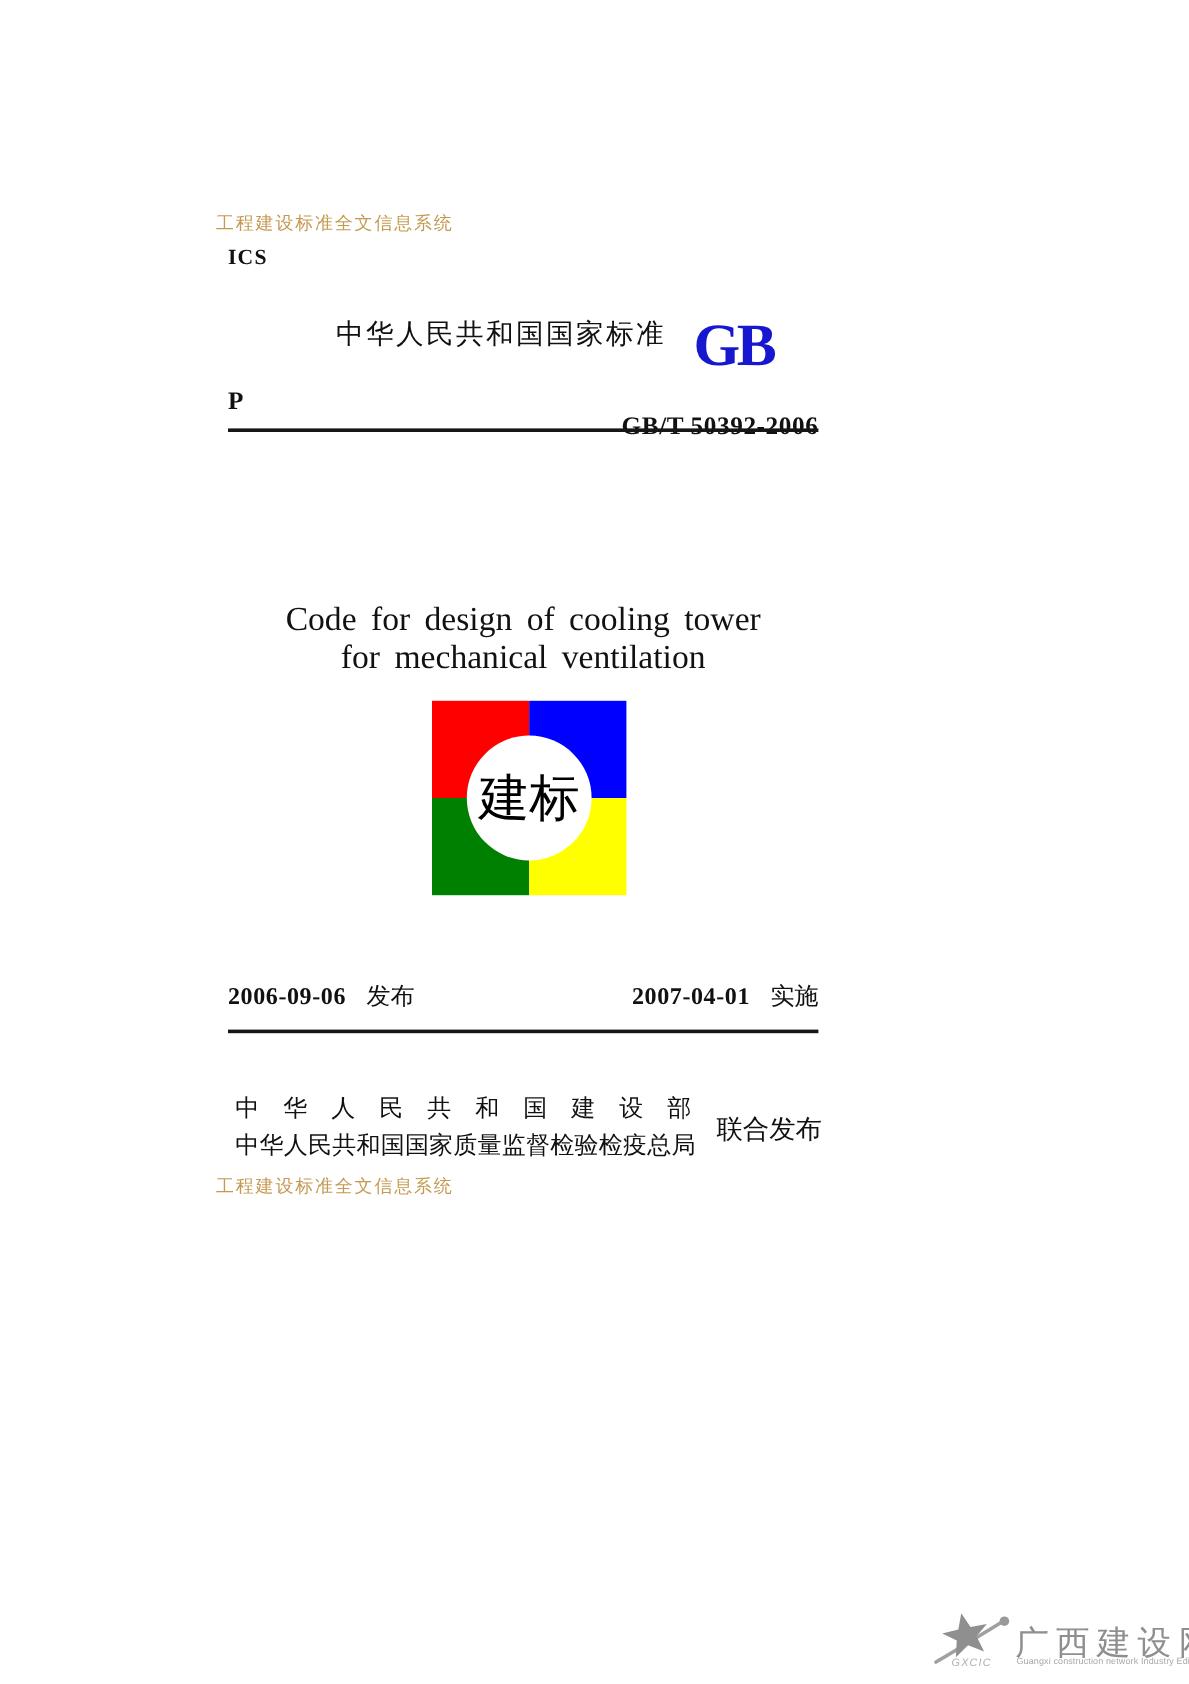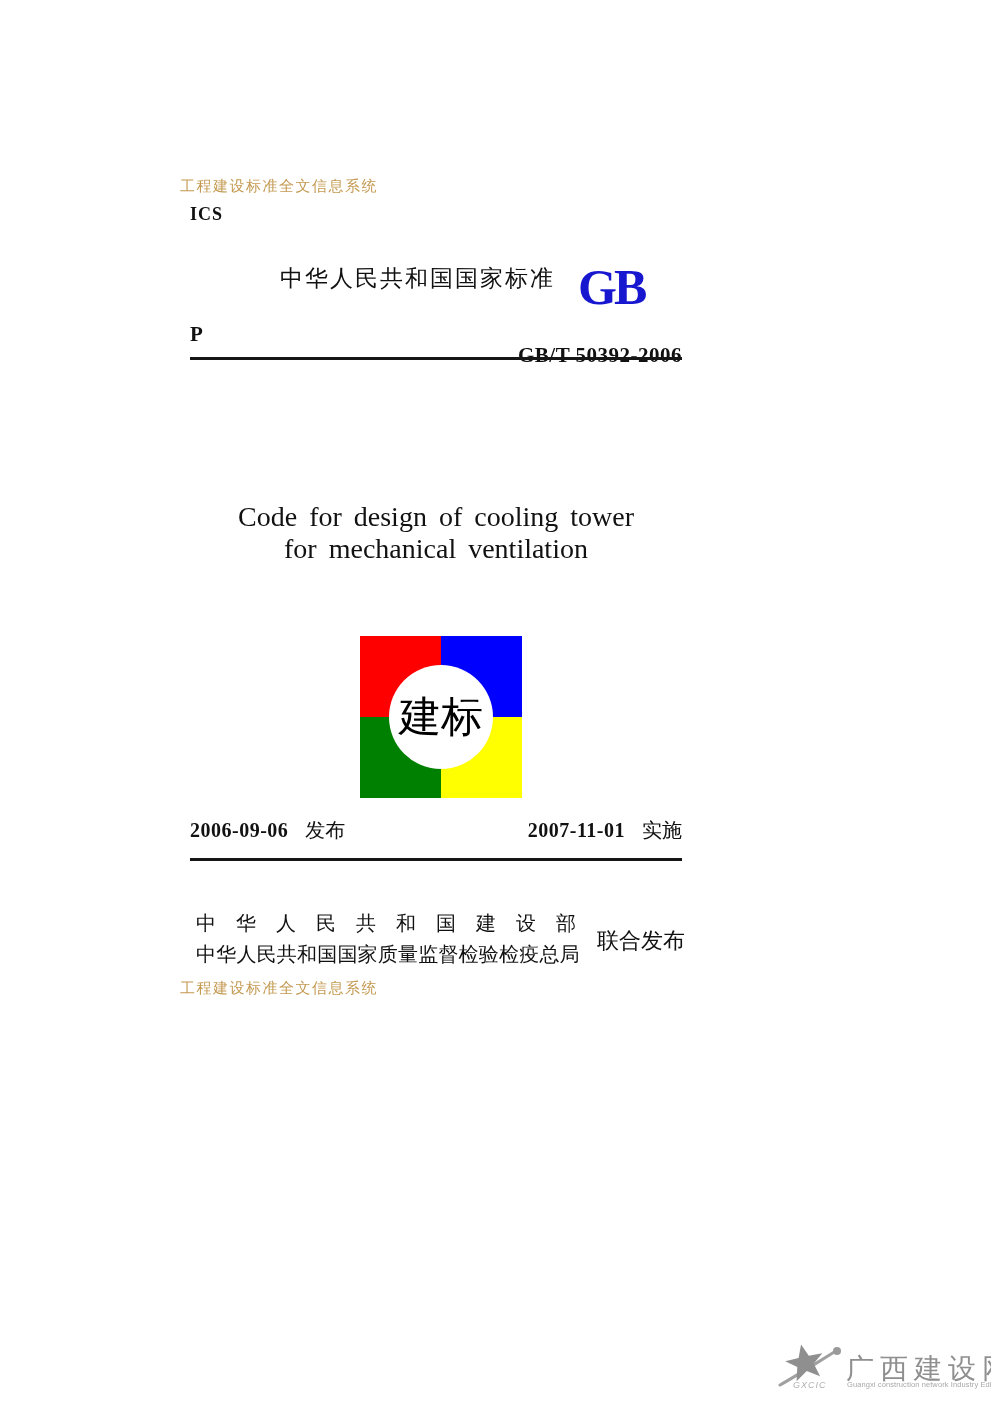--- a/index.html
+++ b/index.html
@@ -68,21 +68,21 @@
     left:140px;width:592px;
     text-align:center;
     font-size:28px;
     word-spacing:5px;
     white-space:nowrap;
   }
   .title-en-1{top:501px;}
   .title-en-2{top:533px;}
 
   .emblem{
-    left:360px;top:636px;width:162px;height:152px;
+    left:360px;top:584px;width:162px;height:152px;
   }
   .emblem .quad{position:absolute;width:81px;height:81px;}
   .emblem .q-tl{left:0;top:0;}
   .emblem .q-tr{left:81px;top:0;}
   .emblem .q-bl{left:0;top:81px;}
   .emblem .q-br{left:81px;top:81px;}
   .emblem .circle{
     position:absolute;left:29px;top:29px;width:104px;height:104px;
     background:#ffffff;border-radius:50%;
     display:flex;align-items:center;justify-content:center;
@@ -180,21 +180,21 @@
       <span class="circle-label">建标</span>
     </div>
   </div>
 
   <div class="abs dates-row">
     <div class="date-group">
       <span class="date-value">2006-09-06</span>
       <span class="date-label">发布</span>
     </div>
     <div class="date-group">
-      <span class="date-value">2007-11-01</span>
+      <span class="date-value">2007-04-01</span>
       <span class="date-label">实施</span>
     </div>
   </div>
 
   <div class="abs rule rule-mid"></div>
 
   <div class="abs pub-line1">中华人民共和国建设部</div>
 
   <div class="abs pub-line2">中华人民共和国国家质量监督检验检疫总局</div>
 

